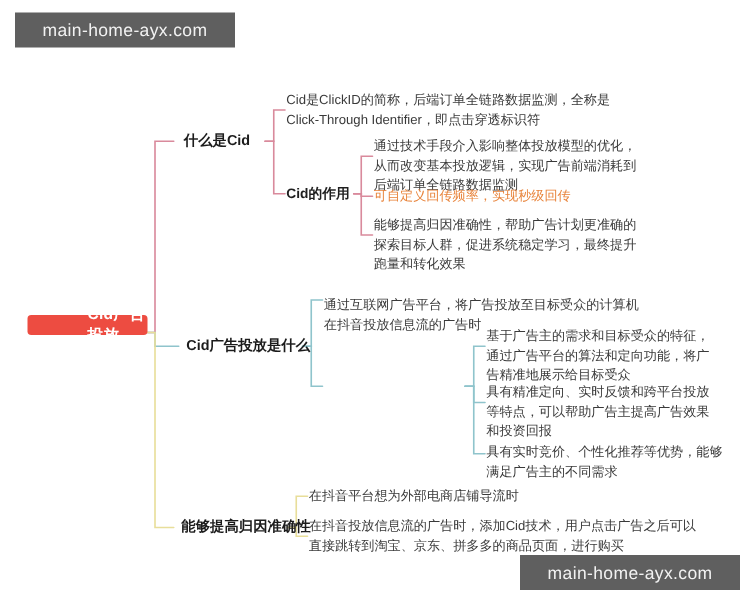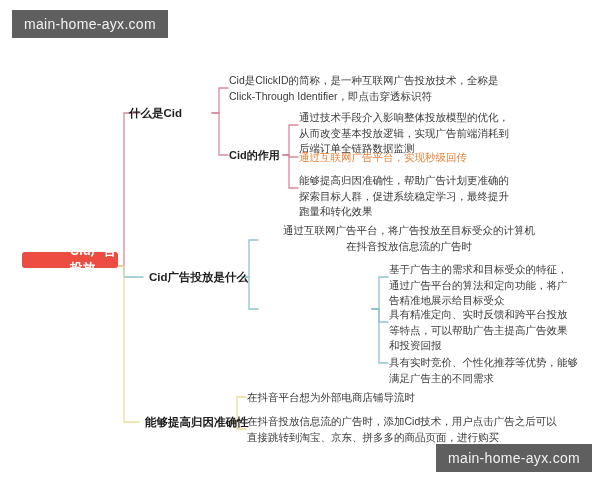--- a/index.html
+++ b/index.html
@@ -15,21 +15,21 @@
     position: relative;
   }
 
   
   .watermark {
     position: absolute;
     background: #5f5f5f;
     color: #f2f2f2;
     font-size: 14px;
     letter-spacing: 0.3px;
-    padding: 6px 12px;
+    padding: 6px 22px;
     white-space: nowrap;
     z-index: 50;
   }
   .watermark-tl { left: 12px; top: 10px; }
   .watermark-br { right: 8px; bottom: 8px; }
 
   
   #map-canvas {
     position: absolute;
     left: 0; top: 0;
@@ -123,48 +123,48 @@
       <path d="M372,309 L379,309 L379,322 L388,322" stroke="#8fc4cc"></path>
       <path d="M372,309 L379,309 L379,363 L388,363" stroke="#8fc4cc"></path>
 
       <path d="M230,422 L237,422 L237,397 L246,397" stroke="#e8de9a"></path>
       <path d="M230,422 L237,422 L237,429 L246,429" stroke="#e8de9a"></path>
     </g>
   </svg>
 
   <div class="node root-node">Cid广告投放</div>
 
-  <div class="node branch-node" style="left:129px; top:105px;">什么是Cid</div>
+  <div class="node branch-node" style="left:147px; top:105px;">什么是Cid</div>
 
   <div class="node leaf-node" style="left:229px; top:73px; width:300px;">
-    <div>Cid是ClickID的简称，是一种互联网广告投放技术，全称是</div>
+    <div>Cid是ClickID的简称，后端订单全链路数据监测，全称是</div>
     <div>Click-Through Identifier，即点击穿透标识符</div>
   </div>
 
   <div class="node sub-node" style="left:229px; top:147px;">Cid的作用</div>
 
   <div class="node leaf-node" style="left:299px; top:110px; width:250px;">
     <div>通过技术手段介入影响整体投放模型的优化，</div>
     <div>从而改变基本投放逻辑，实现广告前端消耗到</div>
     <div>后端订单全链路数据监测</div>
   </div>
 
   <div class="node leaf-node highlight" style="left:299px; top:150px; width:250px;">
-    <div>通过互联网广告平台，实现秒级回传</div>
+    <div>可自定义回传频率，实现秒级回传</div>
   </div>
 
   <div class="node leaf-node" style="left:299px; top:173px; width:250px;">
     <div>能够提高归因准确性，帮助广告计划更准确的</div>
     <div>探索目标人群，促进系统稳定学习，最终提升</div>
     <div>跑量和转化效果</div>
   </div>
 
   <div class="node branch-node" style="left:149px; top:269px;">Cid广告投放是什么</div>
 
-  <div class="node leaf-node" style="left:259px; top:223px; width:300px;text-align:center;">
+  <div class="node leaf-node" style="left:259px; top:237px; width:300px;">
     <div>通过互联网广告平台，将广告投放至目标受众的计算机</div>
     <div>在抖音投放信息流的广告时</div>
   </div>
 
 
   <div class="node leaf-node" style="left:389px; top:262px; width:215px;">
     <div>基于广告主的需求和目标受众的特征，</div>
     <div>通过广告平台的算法和定向功能，将广</div>
     <div>告精准地展示给目标受众</div>
   </div>

